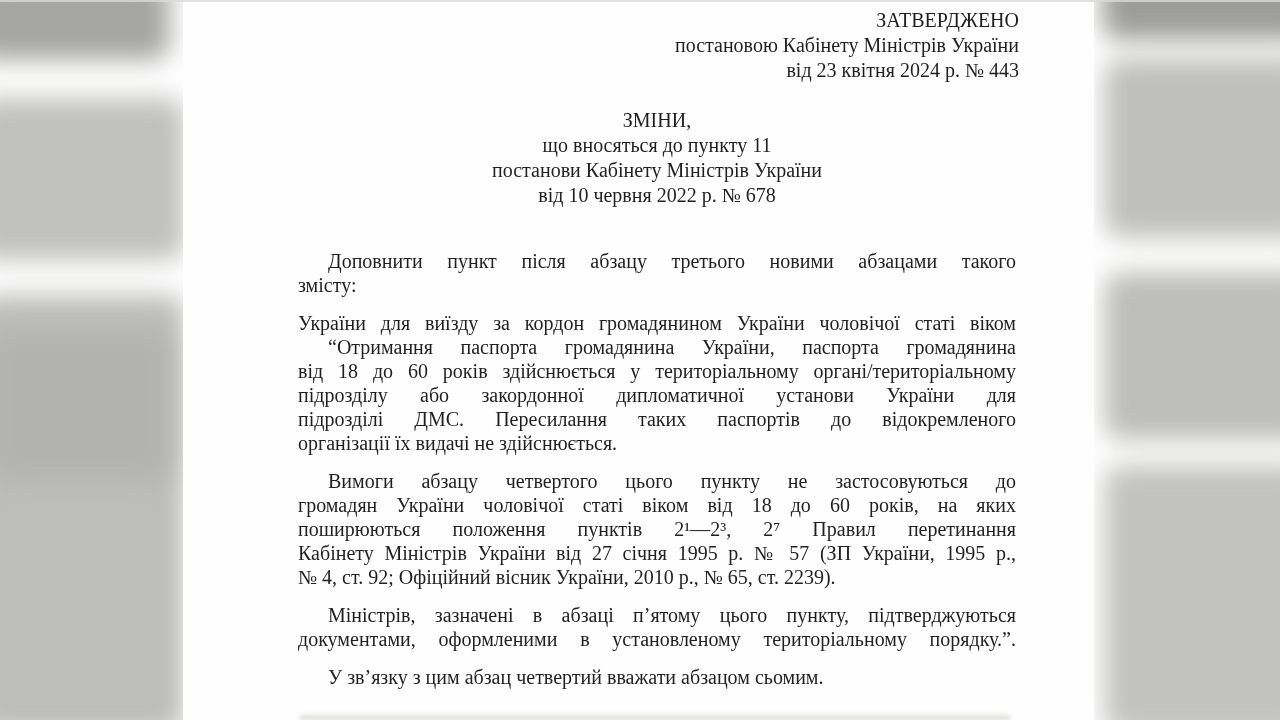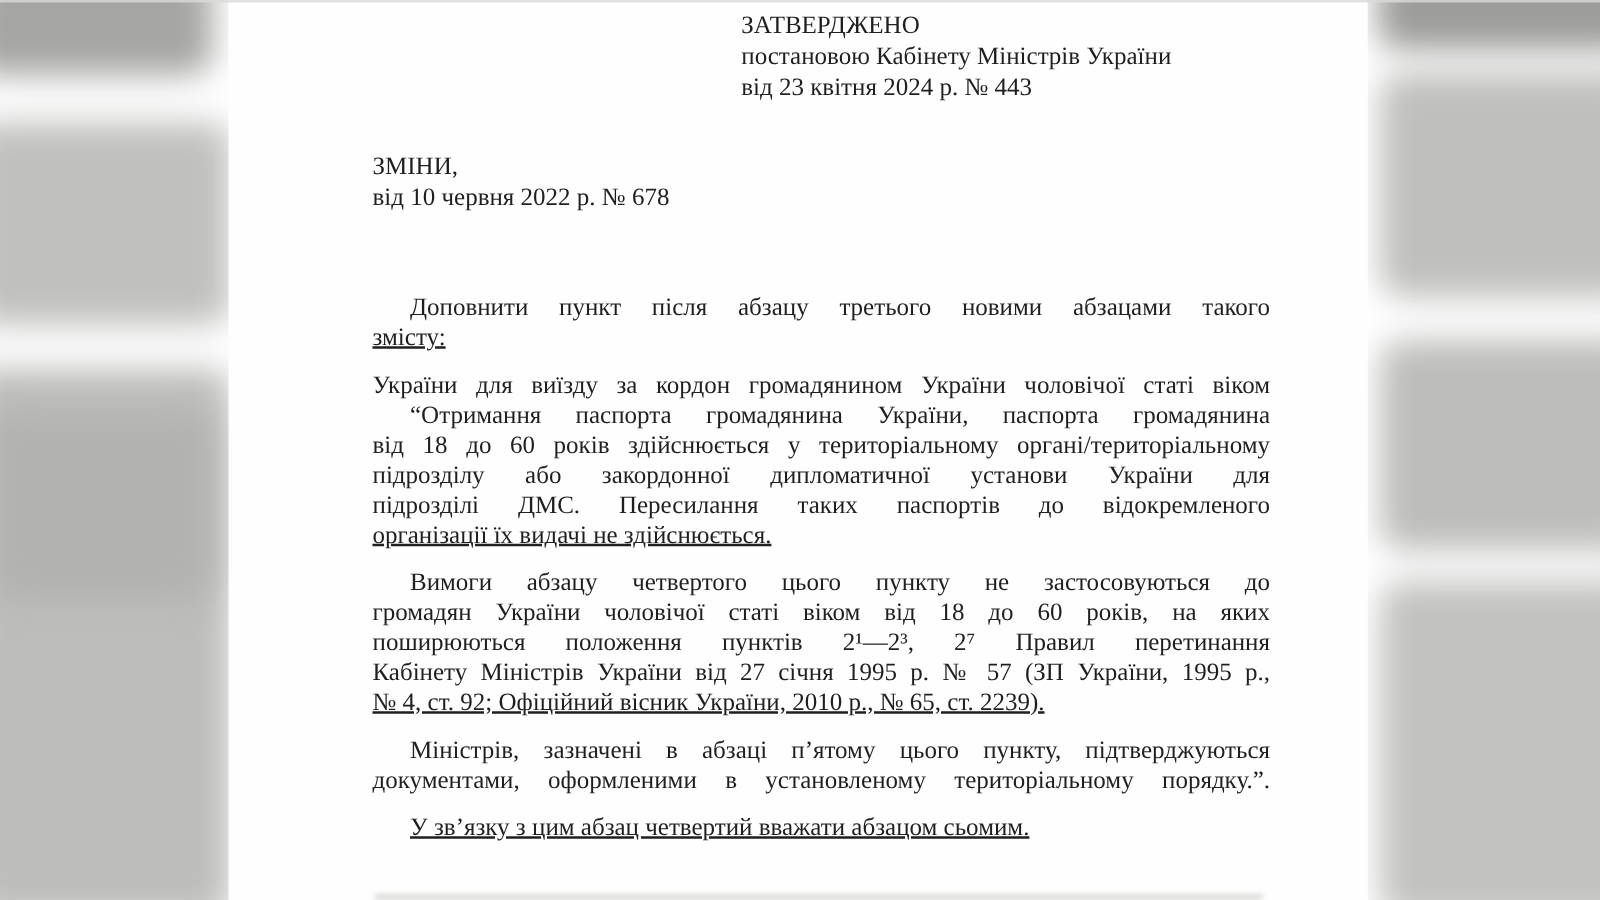--- a/index.html
+++ b/index.html
@@ -51,42 +51,43 @@
     left: 300px; bottom: 0;
     width: 710px; height: 5px;
     background: #dcdcda;
     filter: blur(2px);
   }
 
   .doc-text { color: #1f1f1f; font-size: 20px; }
 
   .approval {
     position: absolute;
-    left: 593px; top: 8px;
+    left: 619px; top: 8px;
     width: 400px;
     line-height: 25px;
-    text-align: left;
+    text-align: right;
   }
   .doc-title {
     position: absolute;
-    left: 298px; top: 121px;
+    left: 298px; top: 108px;
     width: 718px;
     line-height: 25px;
+    text-align: center;
   }
   .body-text {
     position: absolute;
-    left: 298px; top: 234px;
+    left: 298px; top: 249px;
     width: 718px;
     line-height: 24px;
   }
   .body-text p { margin: 0 0 14px 0; }
   .body-text p:last-child { margin-bottom: 12px; }
 
   .ln { text-align: justify; text-align-last: justify; }
-  .ln.end { text-align-last: left; text-decoration: underline; }
+  .ln.end { text-align-last: left; }
   .ln.ind { text-indent: 30px; }
 </style>
 </head>
 <body>
 
 <div class="screen">
 
   <div class="band band-left">
     <div class="blob" style="left:-25px; top:-25px; width:195px; height:85px; background:#a5a5a3;"></div>
     <div class="blob" style="left:-25px; top:98px; width:210px; height:162px; background:#c0c0be;"></div>
@@ -107,20 +108,22 @@
   <div class="doc-text">
 
     <div class="approval">
       <div>ЗАТВЕРДЖЕНО</div>
       <div>постановою Кабінету Міністрів України</div>
       <div>від 23 квітня 2024 р. № 443</div>
     </div>
 
     <div class="doc-title">
       <div>ЗМІНИ,</div>
+      <div>що вносяться до пункту 11</div>
+      <div>постанови Кабінету Міністрів України</div>
       <div>від 10 червня 2022 р. № 678</div>
     </div>
 
     <div class="body-text">
 
       <p>
         <span class="ln ind" style="display:block">Доповнити пункт після абзацу третього новими абзацами такого</span>
         <span class="ln end" style="display:block">змісту:</span>
       </p>
 

